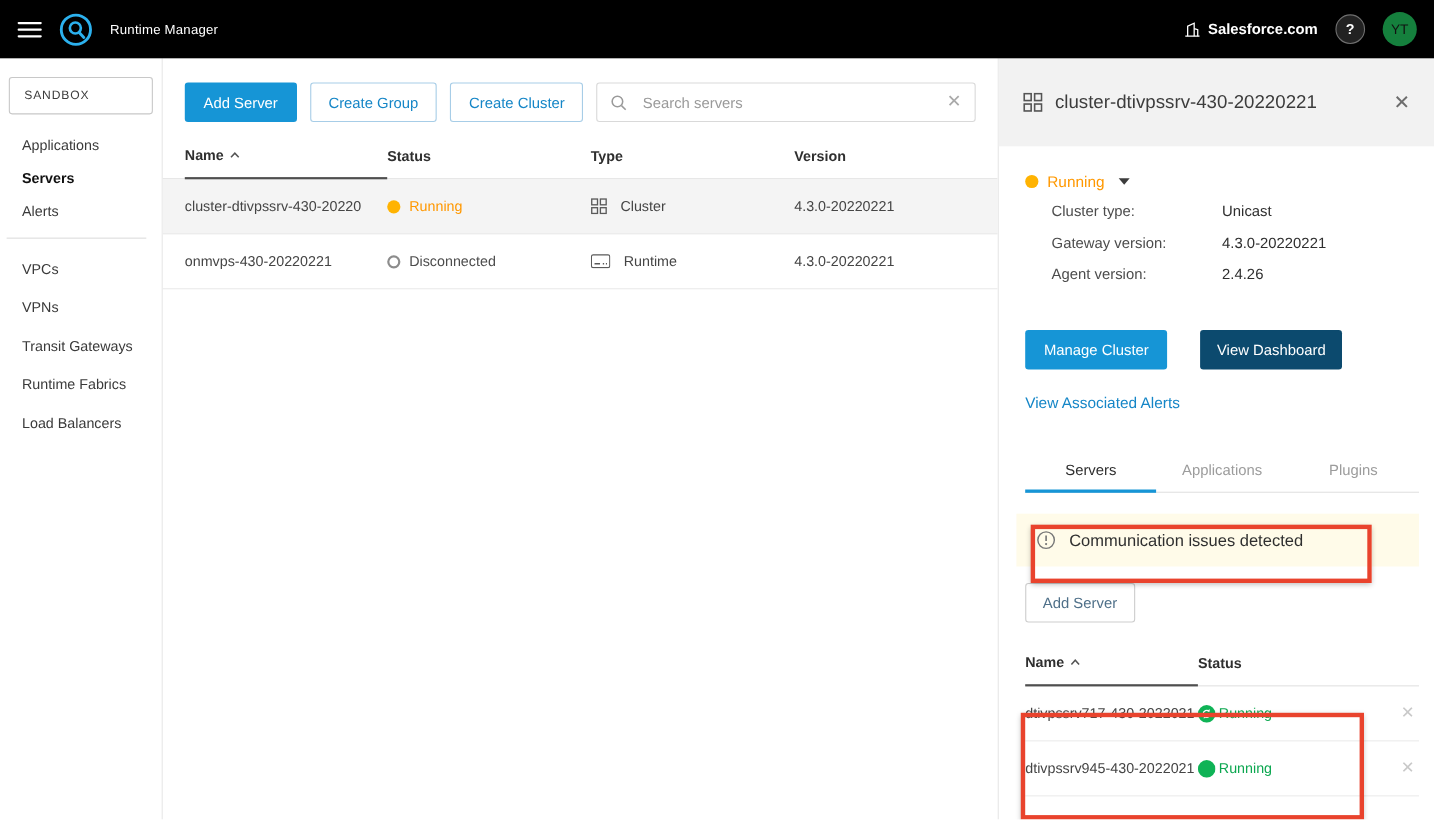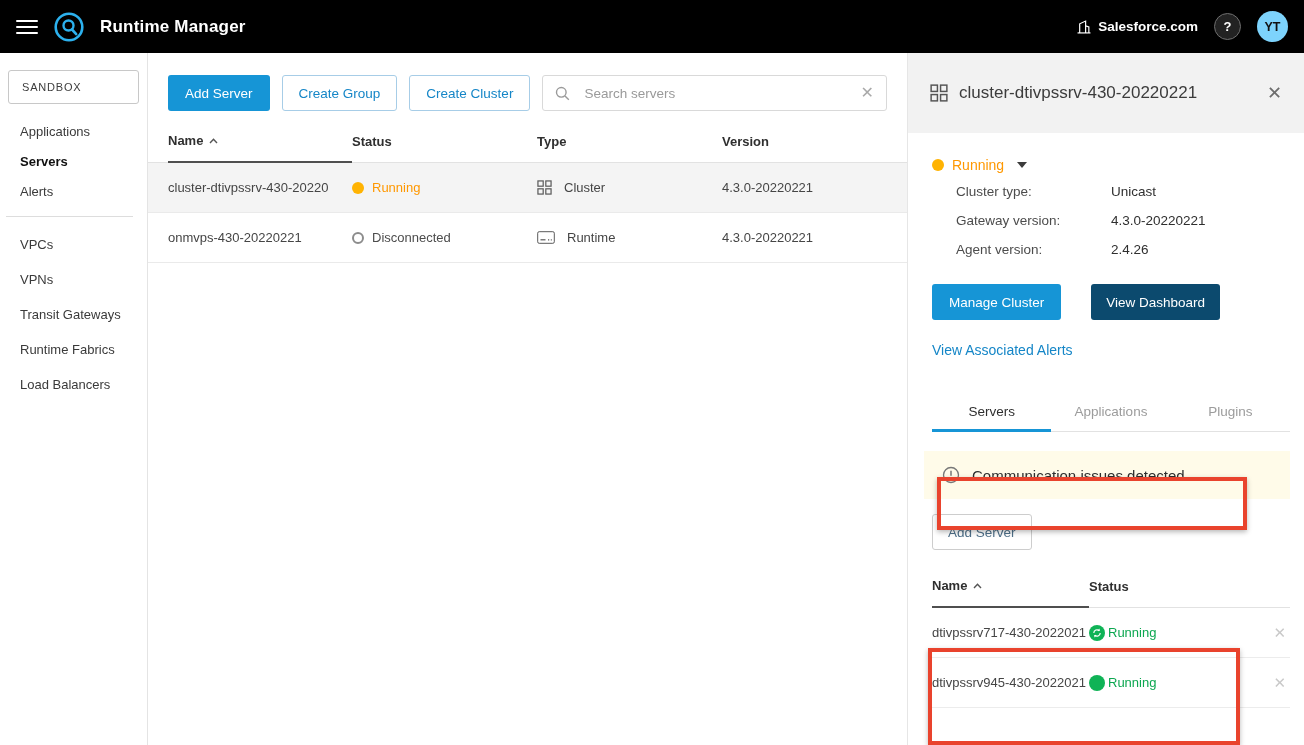--- a/index.html
+++ b/index.html
@@ -3,25 +3,25 @@
 <meta charset="utf-8">
 <style>
   * { margin:0; padding:0; box-sizing:border-box; font-family:"Liberation Sans", sans-serif; }
   html,body { width:1304px; height:745px; overflow:hidden; background:#fff; position:relative; }
 
   
   .topbar{position:absolute;top:0;left:0;right:0;height:53px;background:#000;display:flex;align-items:center;padding:0 16px;gap:15px;color:#fff;z-index:10}
   .hamburger{width:22px;display:flex;flex-direction:column;gap:4px;cursor:pointer;padding:4px 0}
   .hamburger span{height:2px;background:#fff;border-radius:1px;display:block}
   .logo{display:flex;align-items:center}
-  .app-title{font-size:17px;font-weight:700;letter-spacing:.2px}
+  .app-title{font-size:12px;font-weight:400;letter-spacing:.2px}
   .topbar-right{margin-left:auto;display:flex;align-items:center;gap:16px}
   .org{display:flex;align-items:center;gap:7px;font-size:13.5px;font-weight:700;cursor:pointer}
   .help-circle{width:27px;height:27px;border-radius:50%;background:#222;border:1px solid #6f6f6f;display:flex;align-items:center;justify-content:center;font-size:13px;font-weight:700;cursor:pointer}
-  .avatar{width:31px;height:31px;border-radius:50%;background:#7dd3fc;color:#111;display:flex;align-items:center;justify-content:center;font-size:12.5px;font-weight:700;cursor:pointer}
+  .avatar{width:31px;height:31px;border-radius:50%;background:#15803d;color:#111;display:flex;align-items:center;justify-content:center;font-size:12.5px;font-weight:400;cursor:pointer}
 
   
   .sidebar{position:absolute;top:53px;left:0;bottom:0;width:148px;background:#fff;border-right:1px solid #e4e4e4}
   .env-box{margin:17px 8px 12px 8px;height:34px;border:1px solid #c8c8c8;border-radius:3px;display:flex;align-items:center;padding:0 13px;font-size:11px;letter-spacing:.8px;color:#3d3d3d;cursor:pointer}
   .nav-item{height:30px;display:flex;align-items:center;padding:0 8px 0 20px;font-size:13px;color:#3a3a3a;cursor:pointer}
   .nav-item.wide{height:35px}
   .nav-item.active{font-weight:700;color:#101010}
   .side-divider{border-top:1px solid #ddd;margin:10px 14px 10px 6px}
 
   
@@ -56,21 +56,21 @@
   .panel-header{height:80px;background:#f2f2f2;display:flex;align-items:center;padding:0 22px;gap:11px}
   .panel-title{font-size:17px;color:#3c3c3c;flex:1;white-space:nowrap;overflow:hidden}
   .panel-close{color:#6d6d6d;font-size:18px;cursor:pointer;line-height:1}
   .panel-body{padding:24px 14px 0 24px}
   .pstatus{display:flex;align-items:center;gap:8px;font-size:14px;color:#ff9800;cursor:pointer}
   .caret-down{width:0;height:0;border-left:5px solid transparent;border-right:5px solid transparent;border-top:6px solid #3c3c3c;margin-left:5px}
   .fields{margin:4px 0 0 24px}
   .field{display:flex;height:29px;align-items:center;font-size:13.5px}
   .field .lbl{width:155px;color:#4c4c4c}
   .field .val{color:#2f2f2f}
-  .panel-buttons{display:flex;gap:30px;margin-top:20px}
+  .panel-buttons{display:flex;gap:30px;margin-top:36px}
   .btn-gray{background:#0c4a6e;color:#fff;padding:0 15px}
   .alerts-link{margin-top:22px;font-size:14px;color:#1586c7;cursor:pointer}
   .tabs{display:flex;margin-top:46px;border-bottom:1px solid #e2e2e2}
   .tab{flex:1;text-align:center;font-size:13.5px;color:#9c9c9c;padding-bottom:10px;border-bottom:3px solid transparent;margin-bottom:-1px;cursor:pointer}
   .tab.active{color:#2f2f2f;border-bottom-color:#1695d6}
   .warning{margin:19px 0 0 -8px;background:#fffbe9;height:48px;display:flex;align-items:center;gap:12px;padding:0 18px;font-size:15px;color:#2f2f2f}
   .btn-outline-gray{margin-top:15px;border:1px solid #cdcdcd;color:#4f7089;background:#fff;padding:0 15px}
   .ptable{margin-top:28px}
   .pthead{display:flex;border-bottom:1px solid #e2e2e2;align-items:flex-end}
   .pth{font-size:13px;font-weight:700;color:#2f2f2f;padding-bottom:13px;cursor:pointer}

